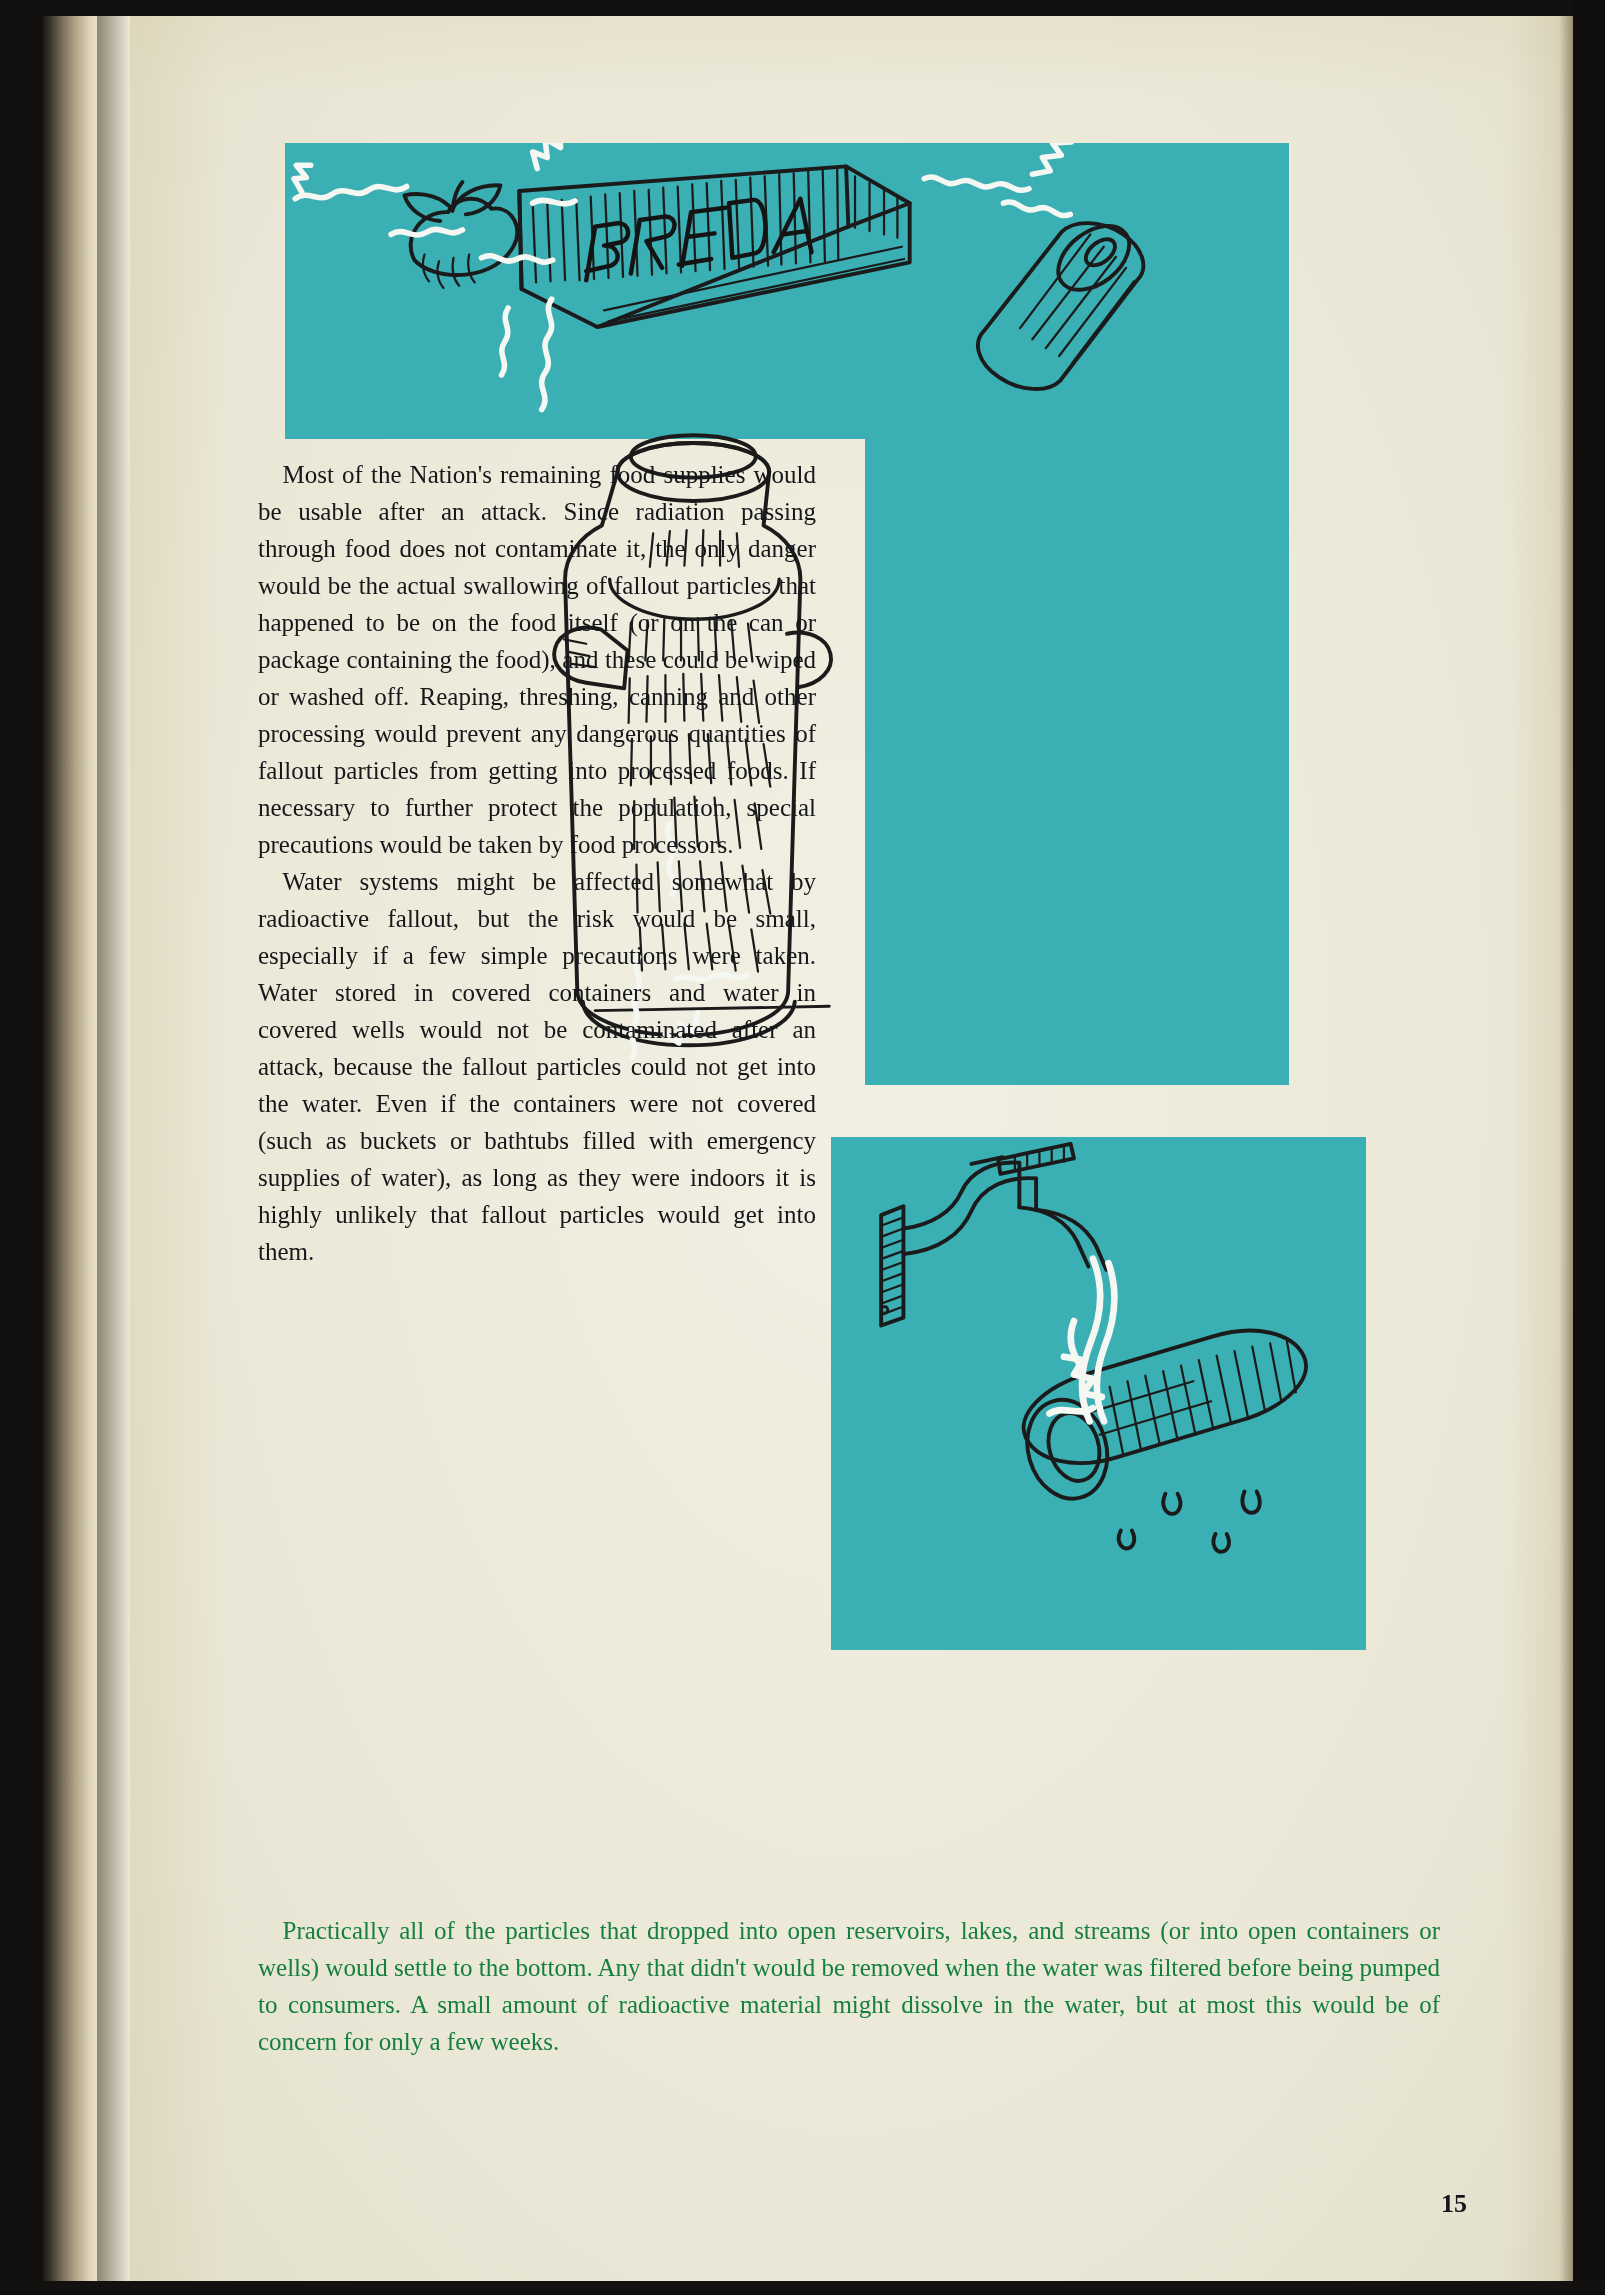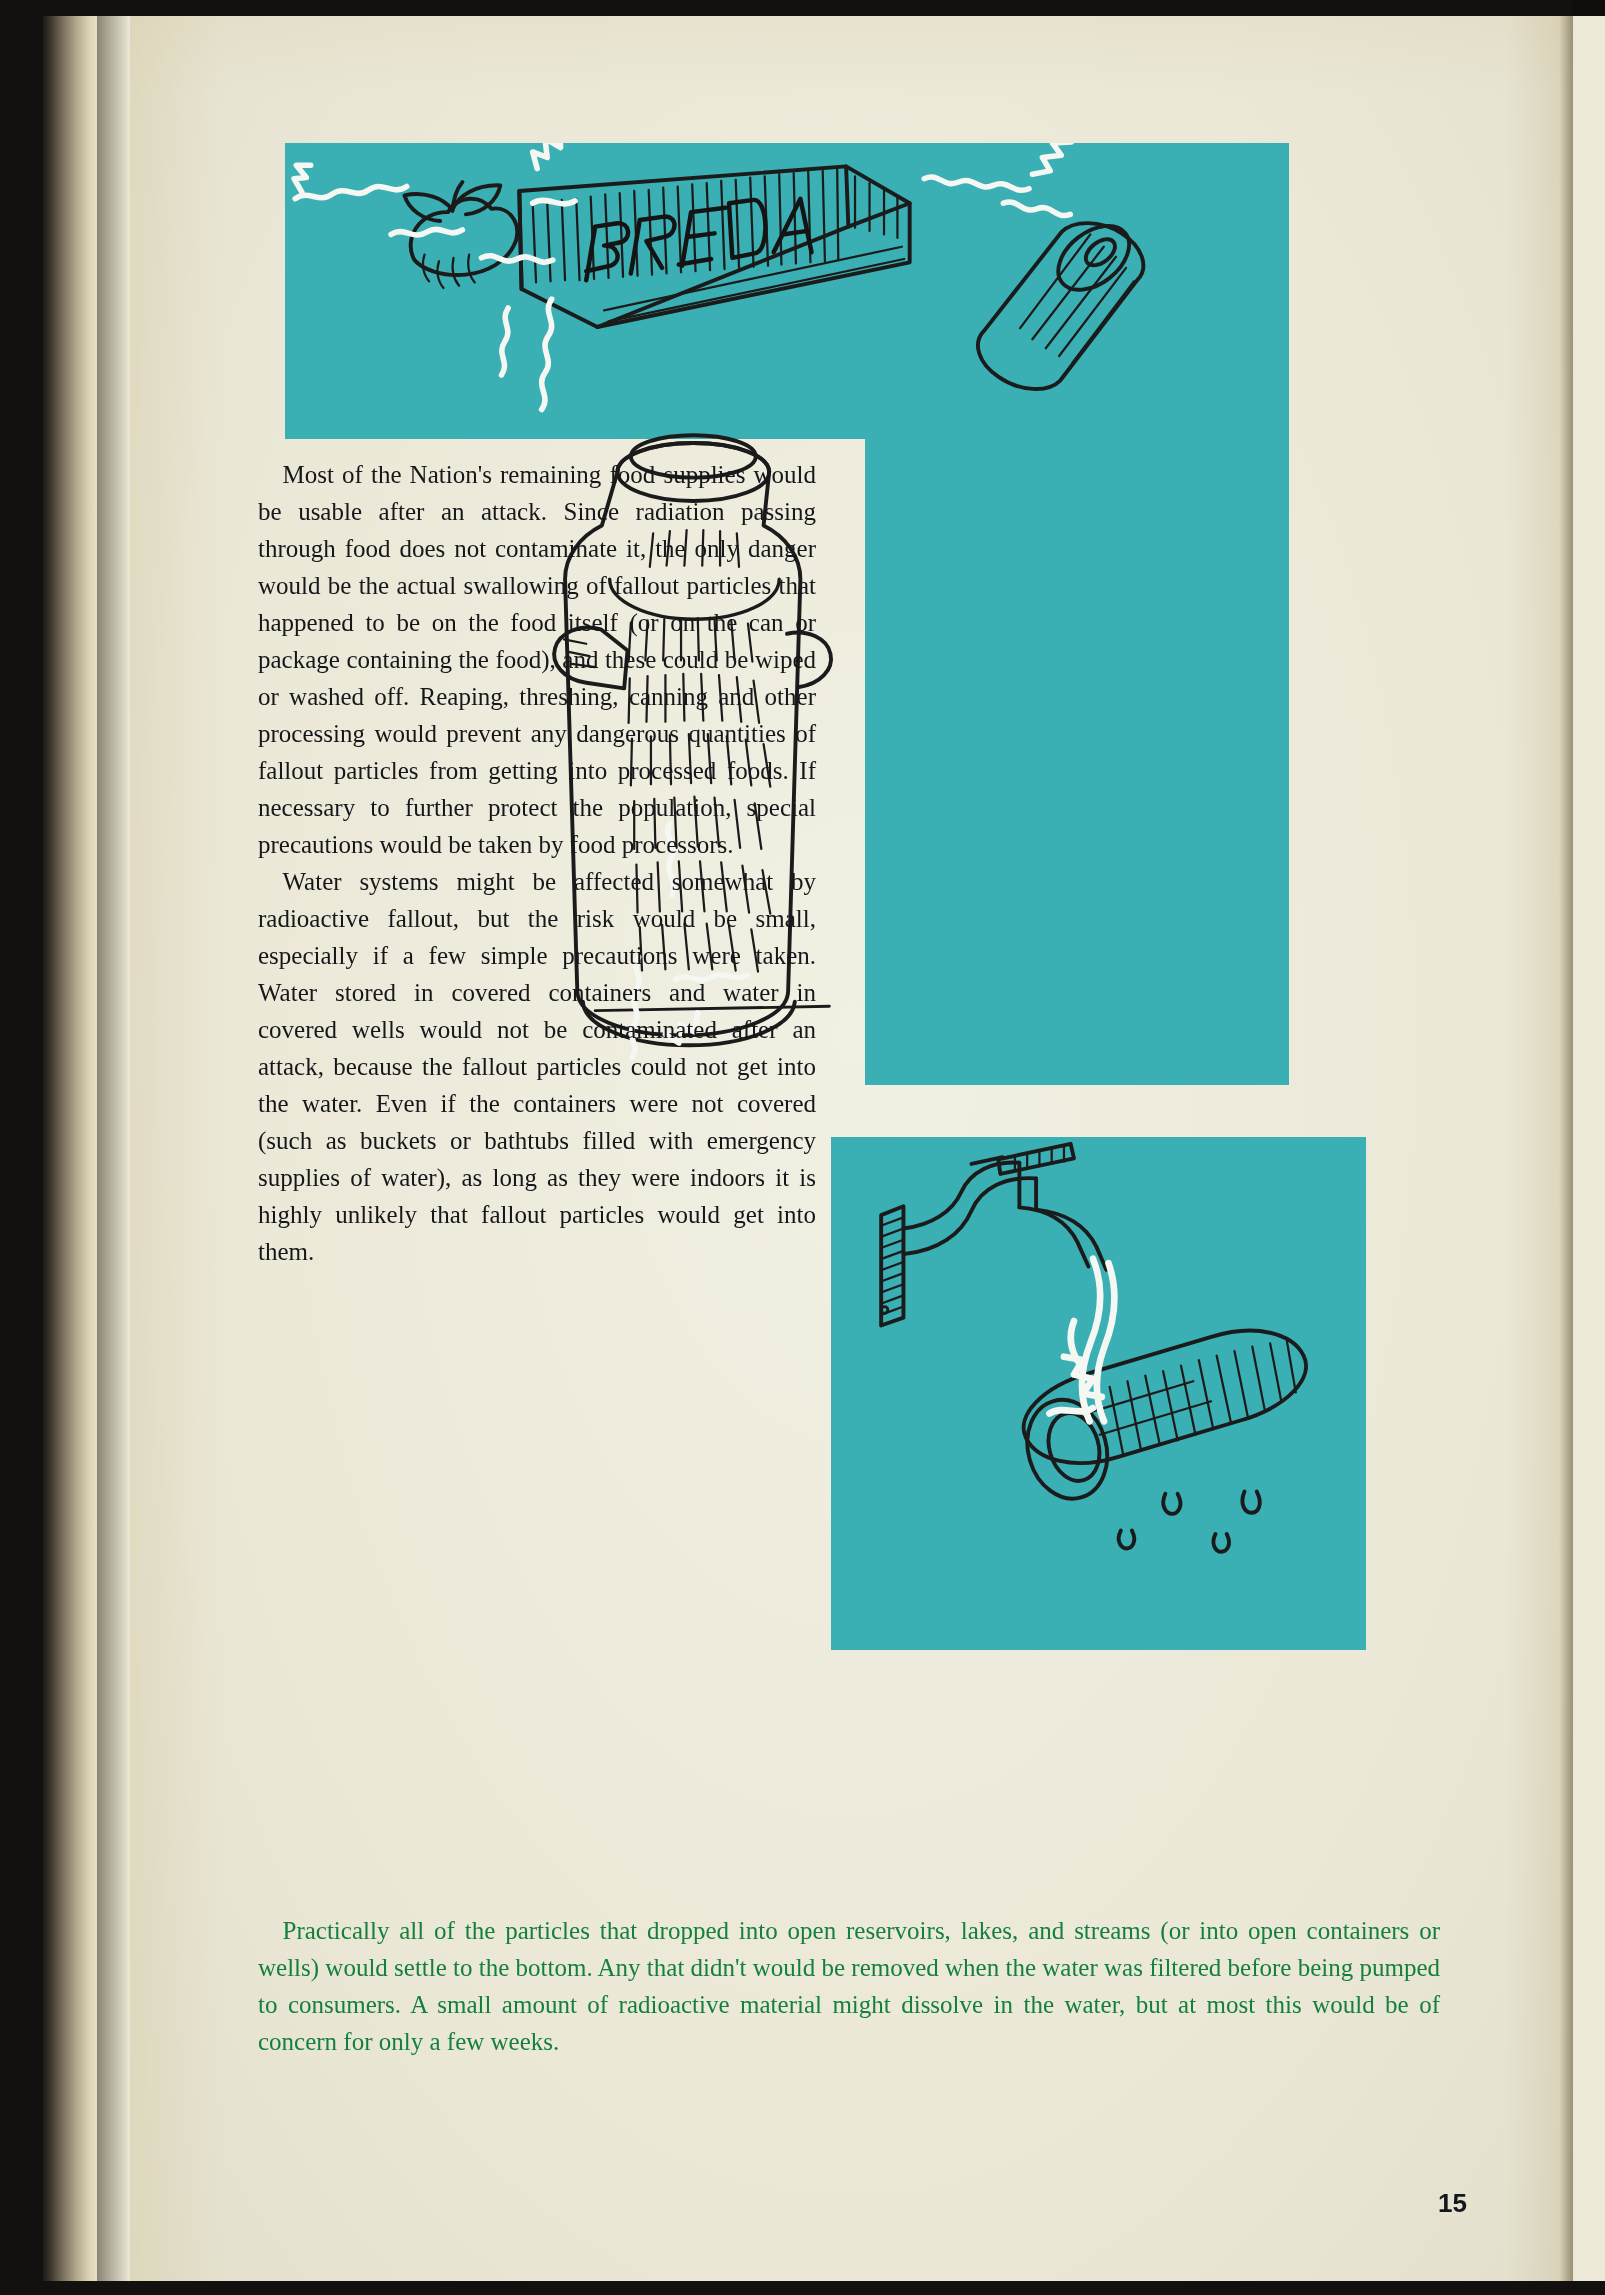--- a/index.html
+++ b/index.html
@@ -41,21 +41,20 @@
     width: 32px; height: 2265px;
     background: linear-gradient(to right, rgba(60,50,35,0.55), rgba(230,222,196,0));
   }
 
   
   .leaf {
     position: absolute;
     left: 97px; top: 15.6px;
     width: 1476px; height: 2265px;
     background: #ece9d8;
-    padding-left: 33px;
   }
   .leaf-inner {
     position:absolute;
     left: 33px; top: 0px;
     width: 1443px; height: 2265px;
     background: #eceadb;
   }
   
   .leaf-tone {
     position:absolute; inset:0;
@@ -121,21 +120,21 @@
     text-align: justify;
   }
   .full-text p { margin: 0; text-indent: 24.5px; }
 
   .page-number {
     position: absolute;
     right: 106px; bottom: 62px;
     font-size: 26px;
     font-weight: bold;
     color: #15161a;
-    font-family: Liberation Sans, sans-serif;
+    font-family: Liberation Serif, serif;
   }
 
   
   .draw { position: absolute; pointer-events: none; }
 </style>
 </head>
 <body>
 
 <div class="scan">
 

